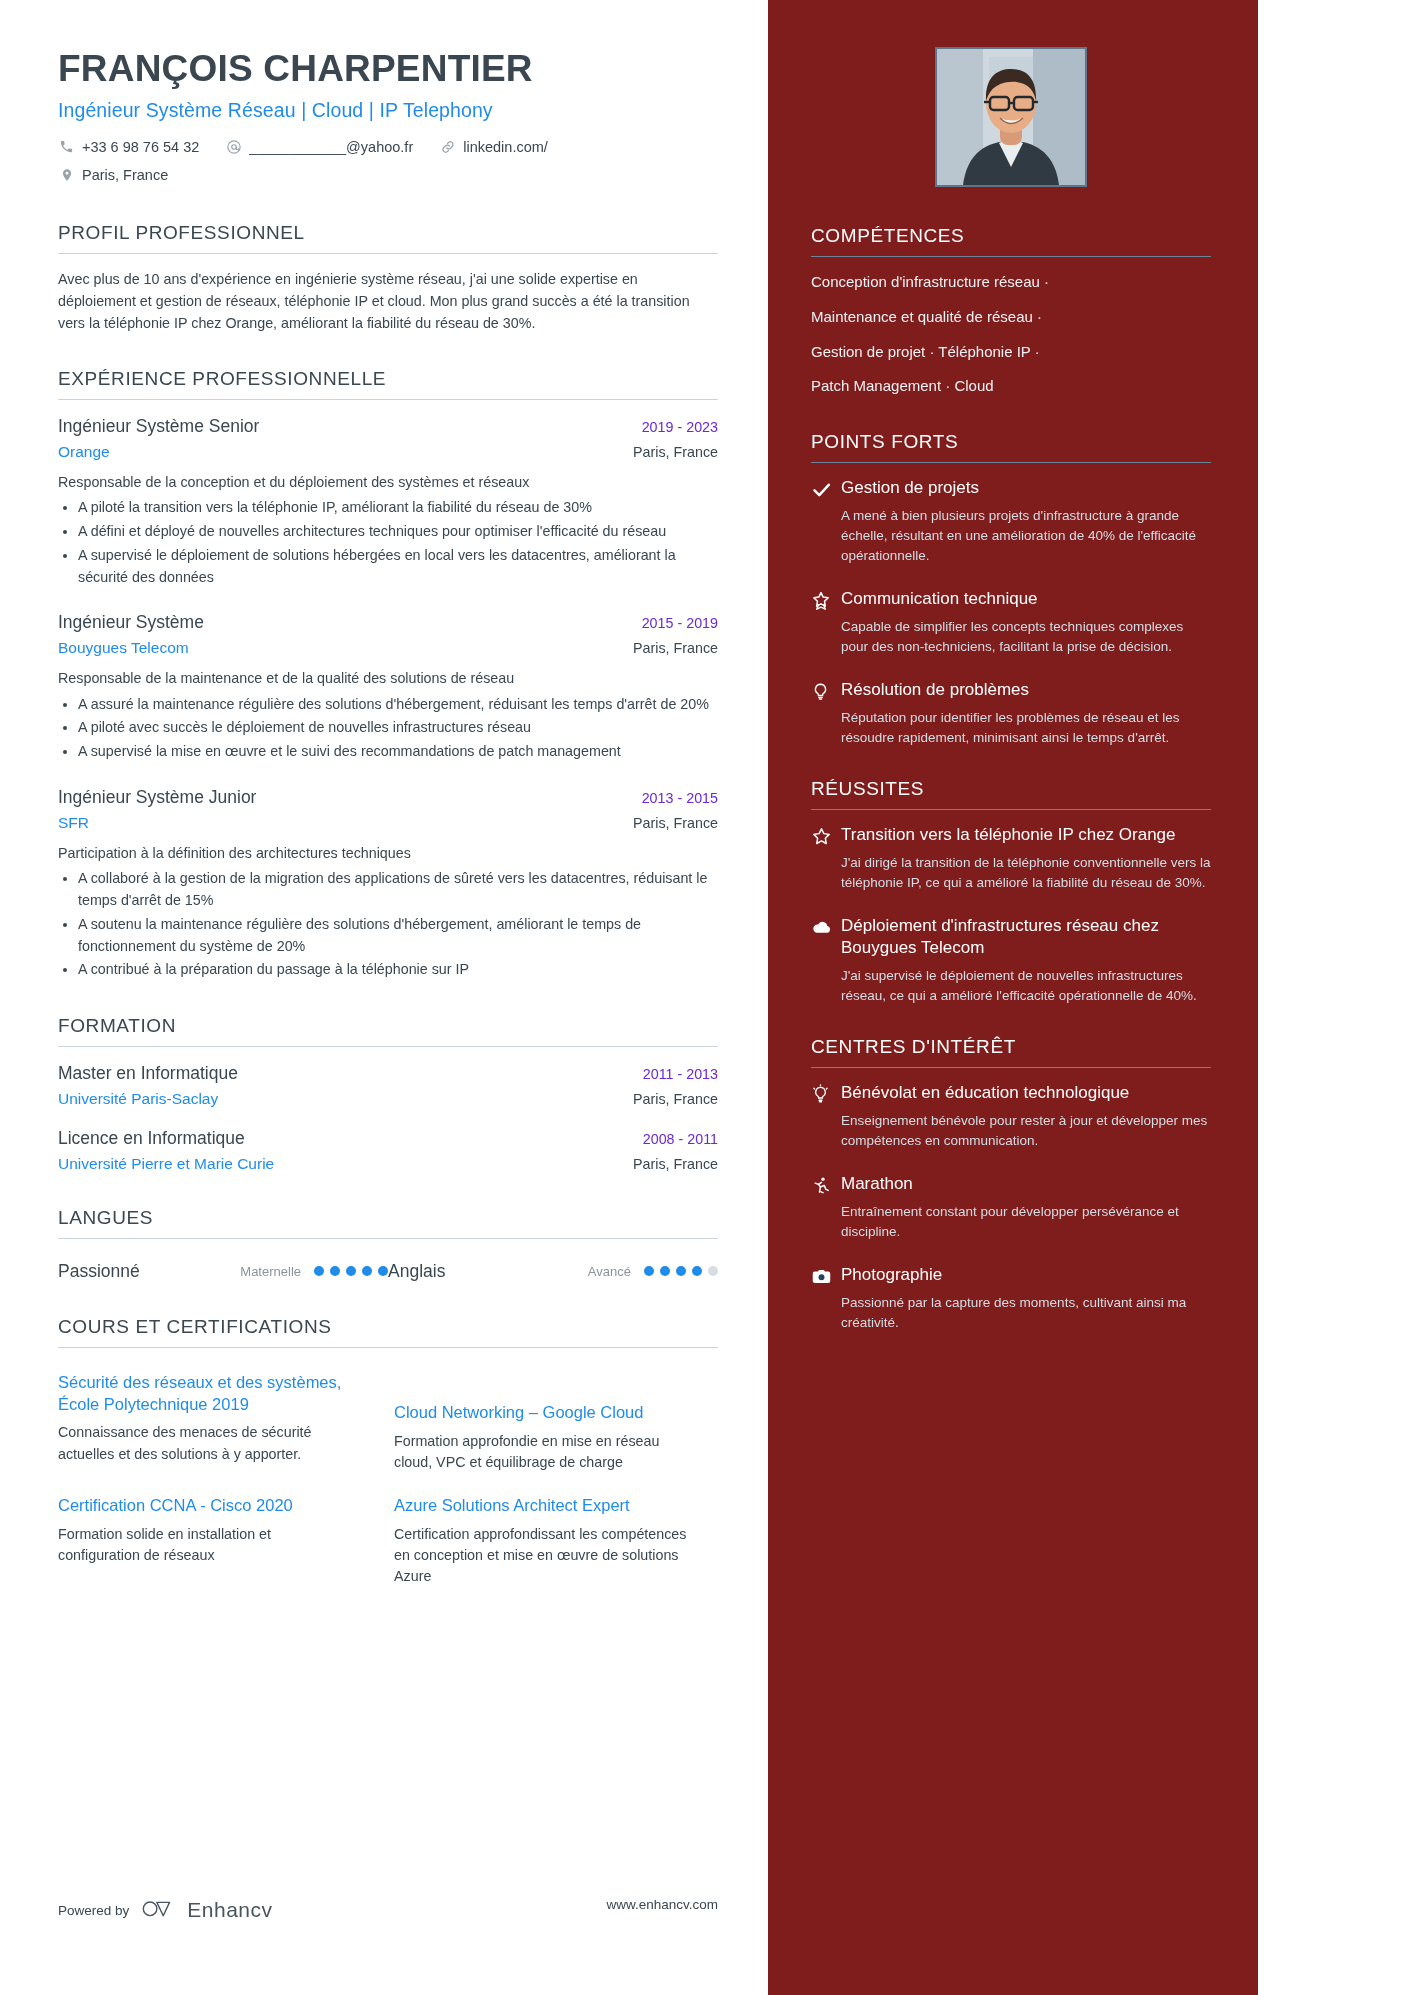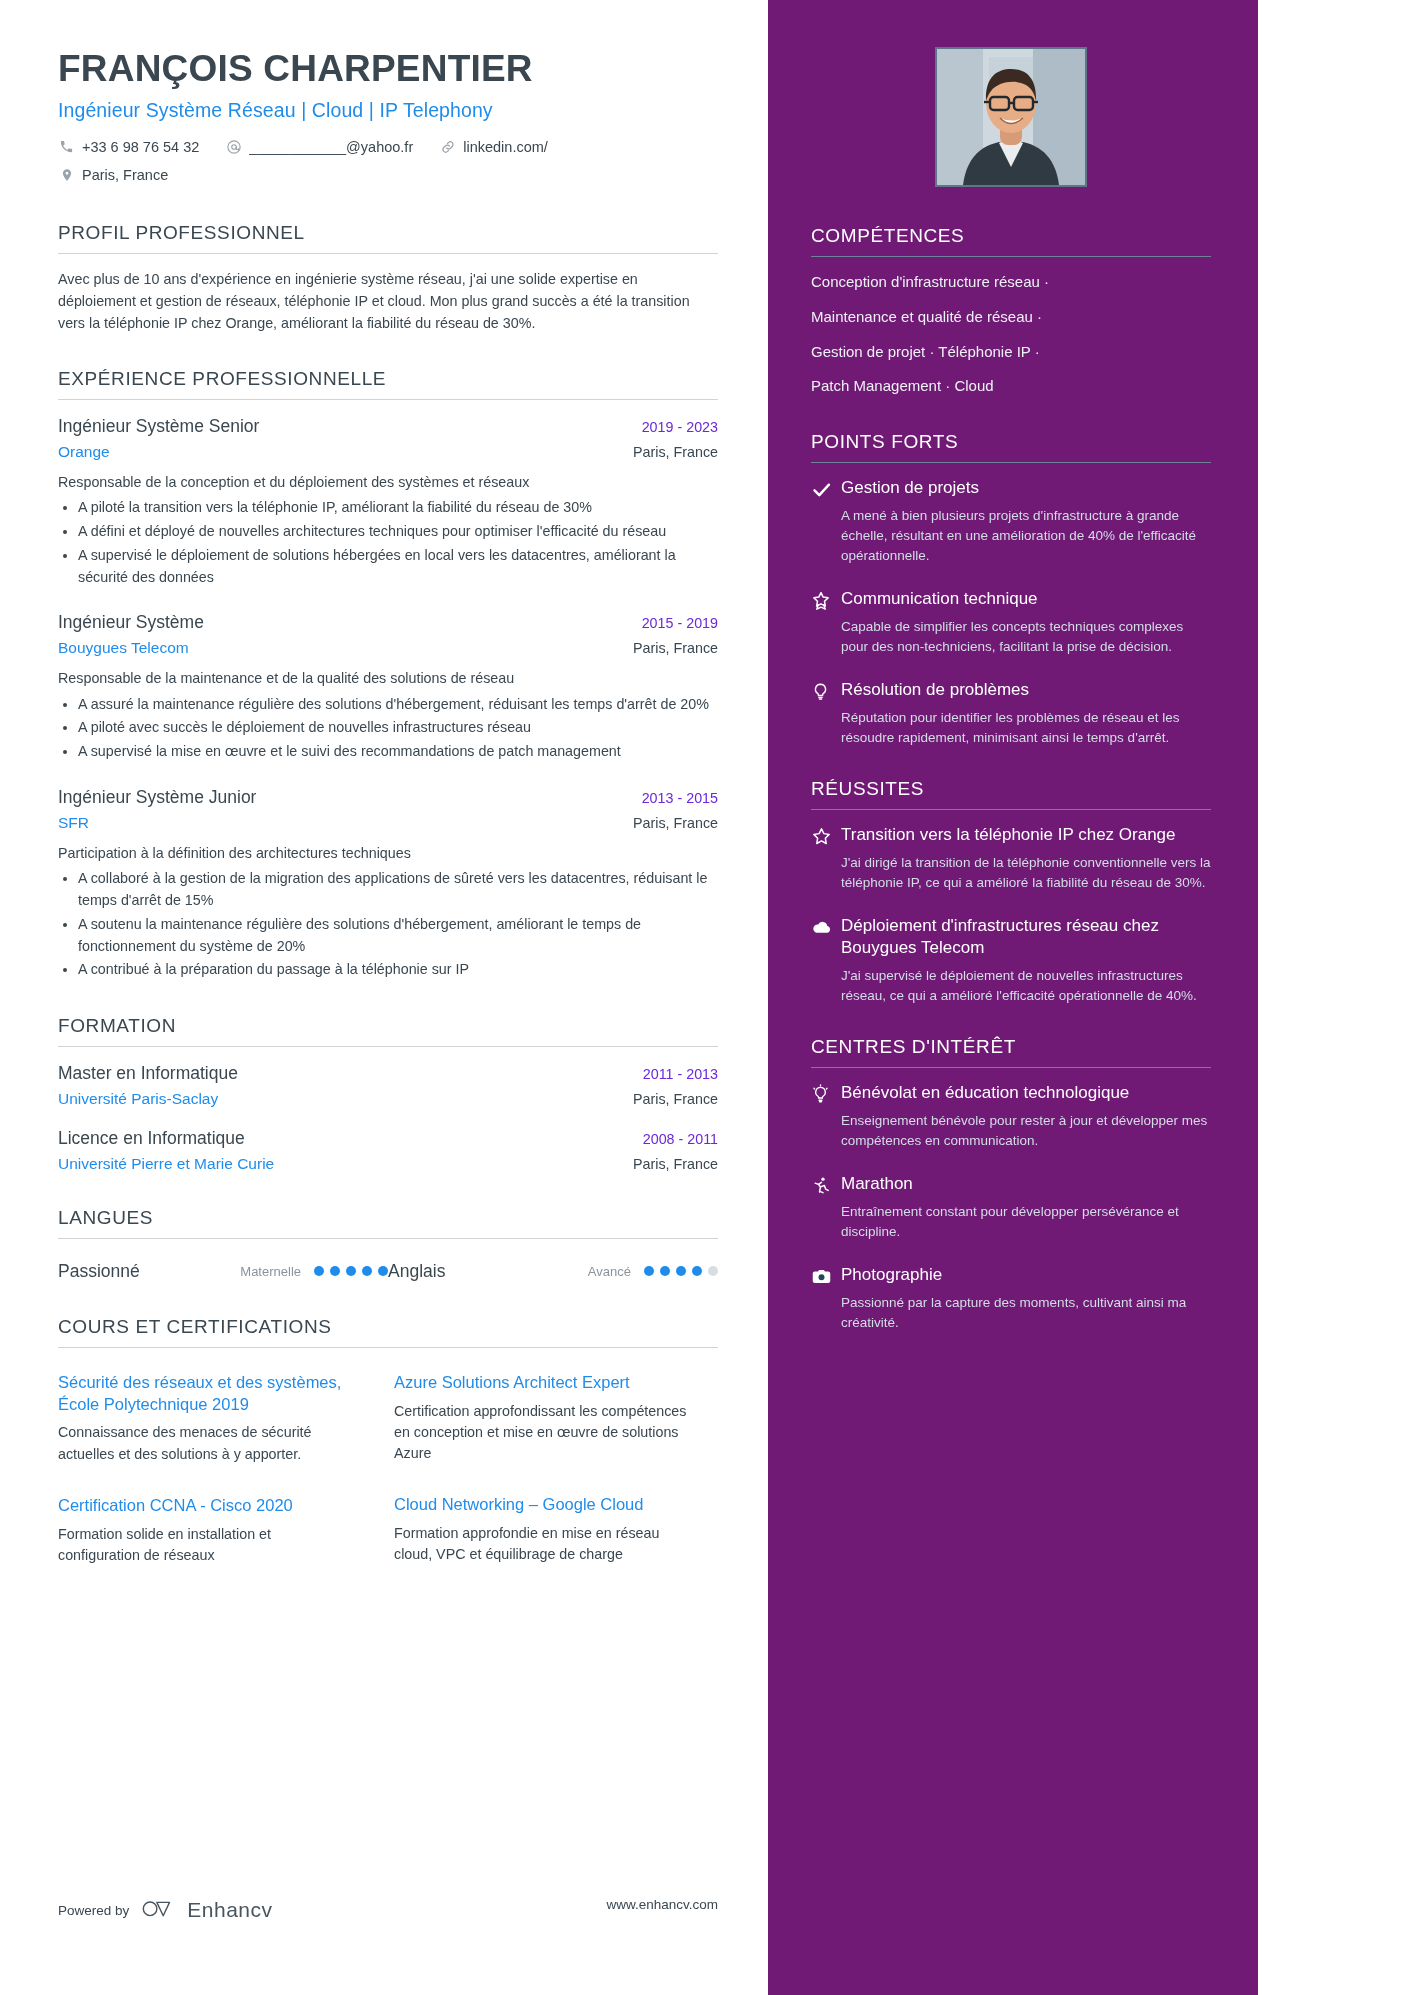--- a/index.html
+++ b/index.html
@@ -61,21 +61,21 @@
   .course-desc { font-size: 14.3px; color: #3a4750; line-height: 1.48; margin-top: 7px; }
 
   .footer { position:absolute; left: 58px; right: 50px; bottom: 72px; display:flex; align-items:flex-start; justify-content: space-between; }
   .powered { display:flex; align-items:center; gap: 12px; }
   .powered-label { font-size: 13.5px; color: #3a4750; }
   .brand { display:flex; align-items:center; gap: 8px; }
   .brand-name { font-size: 21px; color: #4a545c; letter-spacing: .5px; }
   .site { font-size: 13.5px; color: #3a4750; }
 
   
-  .side { width: 490px; background: #701a75; color: #ffffff; padding: 47px 47px 0 43px; position: relative; }
+  .side { width: 490px; background: #7f1d1d; color: #ffffff; padding: 47px 47px 0 43px; position: relative; }
   .photo-wrap { display:flex; justify-content:center; margin-bottom: 38px; }
   .photo {
     width: 152px; height: 140px; border: 2px solid #5f7589; overflow: hidden;
     background: linear-gradient(#b9c5cf, #93a4b2); position: relative;
   }
   .photo svg { display:block; }
 
   .s-sec { margin-bottom: 30px; }
   .s-title { font-size: 19px; letter-spacing: .6px; color: #ffffff; font-weight: 400; padding-bottom: 9px; }
   .s-rule { height: 1px; background: #6d8197; margin-bottom: 14px; }
@@ -262,27 +262,27 @@
           <div class="course">
             <div class="course-title">Sécurité des réseaux et des systèmes, École Polytechnique 2019</div>
             <div class="course-desc">Connaissance des menaces de sécurité actuelles et des solutions à y apporter.</div>
           </div>
           <div class="course" style="margin-top:30px;">
             <div class="course-title">Certification CCNA - Cisco 2020</div>
             <div class="course-desc">Formation solide en installation et configuration de réseaux</div>
           </div>
         </div>
         <div class="course-col">
+          <div class="course" style="margin-top:30px;">
+            <div class="course-title">Cloud Networking – Google Cloud</div>
+            <div class="course-desc">Formation approfondie en mise en réseau cloud, VPC et équilibrage de charge</div>
+          </div>
           <div class="course">
             <div class="course-title">Azure Solutions Architect Expert</div>
             <div class="course-desc">Certification approfondissant les compétences en conception et mise en œuvre de solutions Azure</div>
-          </div>
-          <div class="course" style="margin-top:30px;">
-            <div class="course-title">Cloud Networking – Google Cloud</div>
-            <div class="course-desc">Formation approfondie en mise en réseau cloud, VPC et équilibrage de charge</div>
           </div>
         </div>
       </div>
     </div>
 
     <div class="footer">
       <div class="powered">
         <span class="powered-label">Powered by</span>
         <span class="brand">
           <span>

